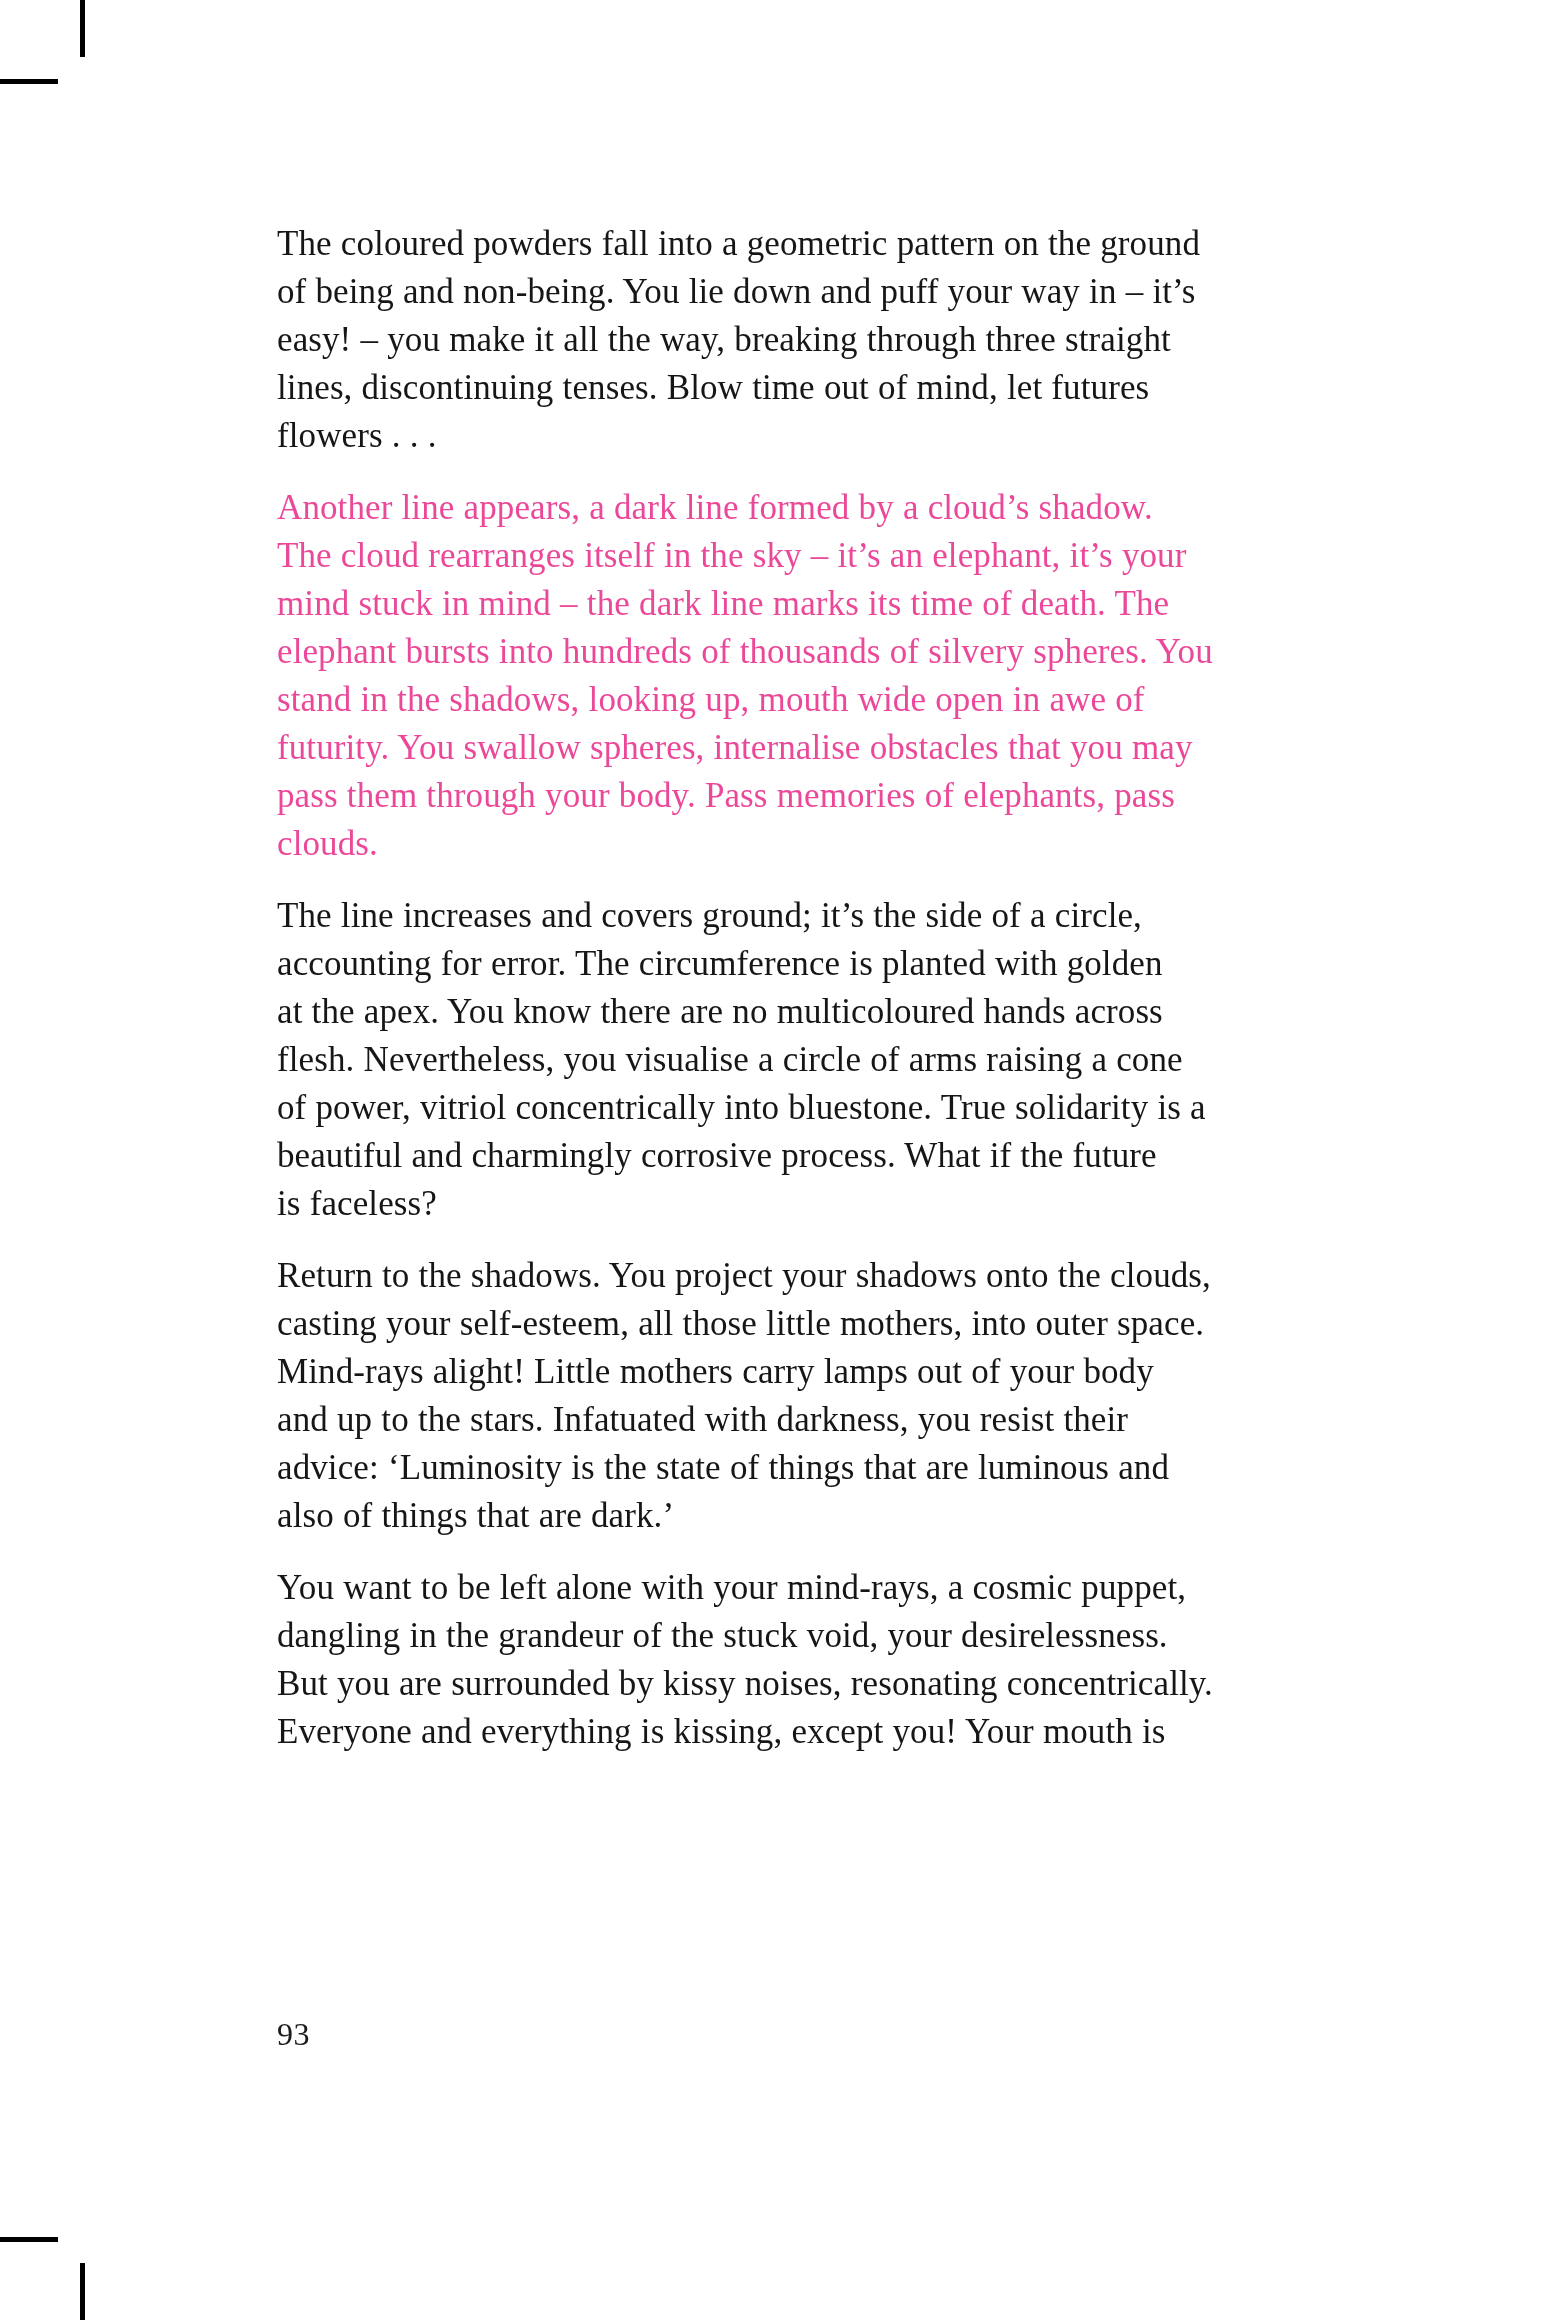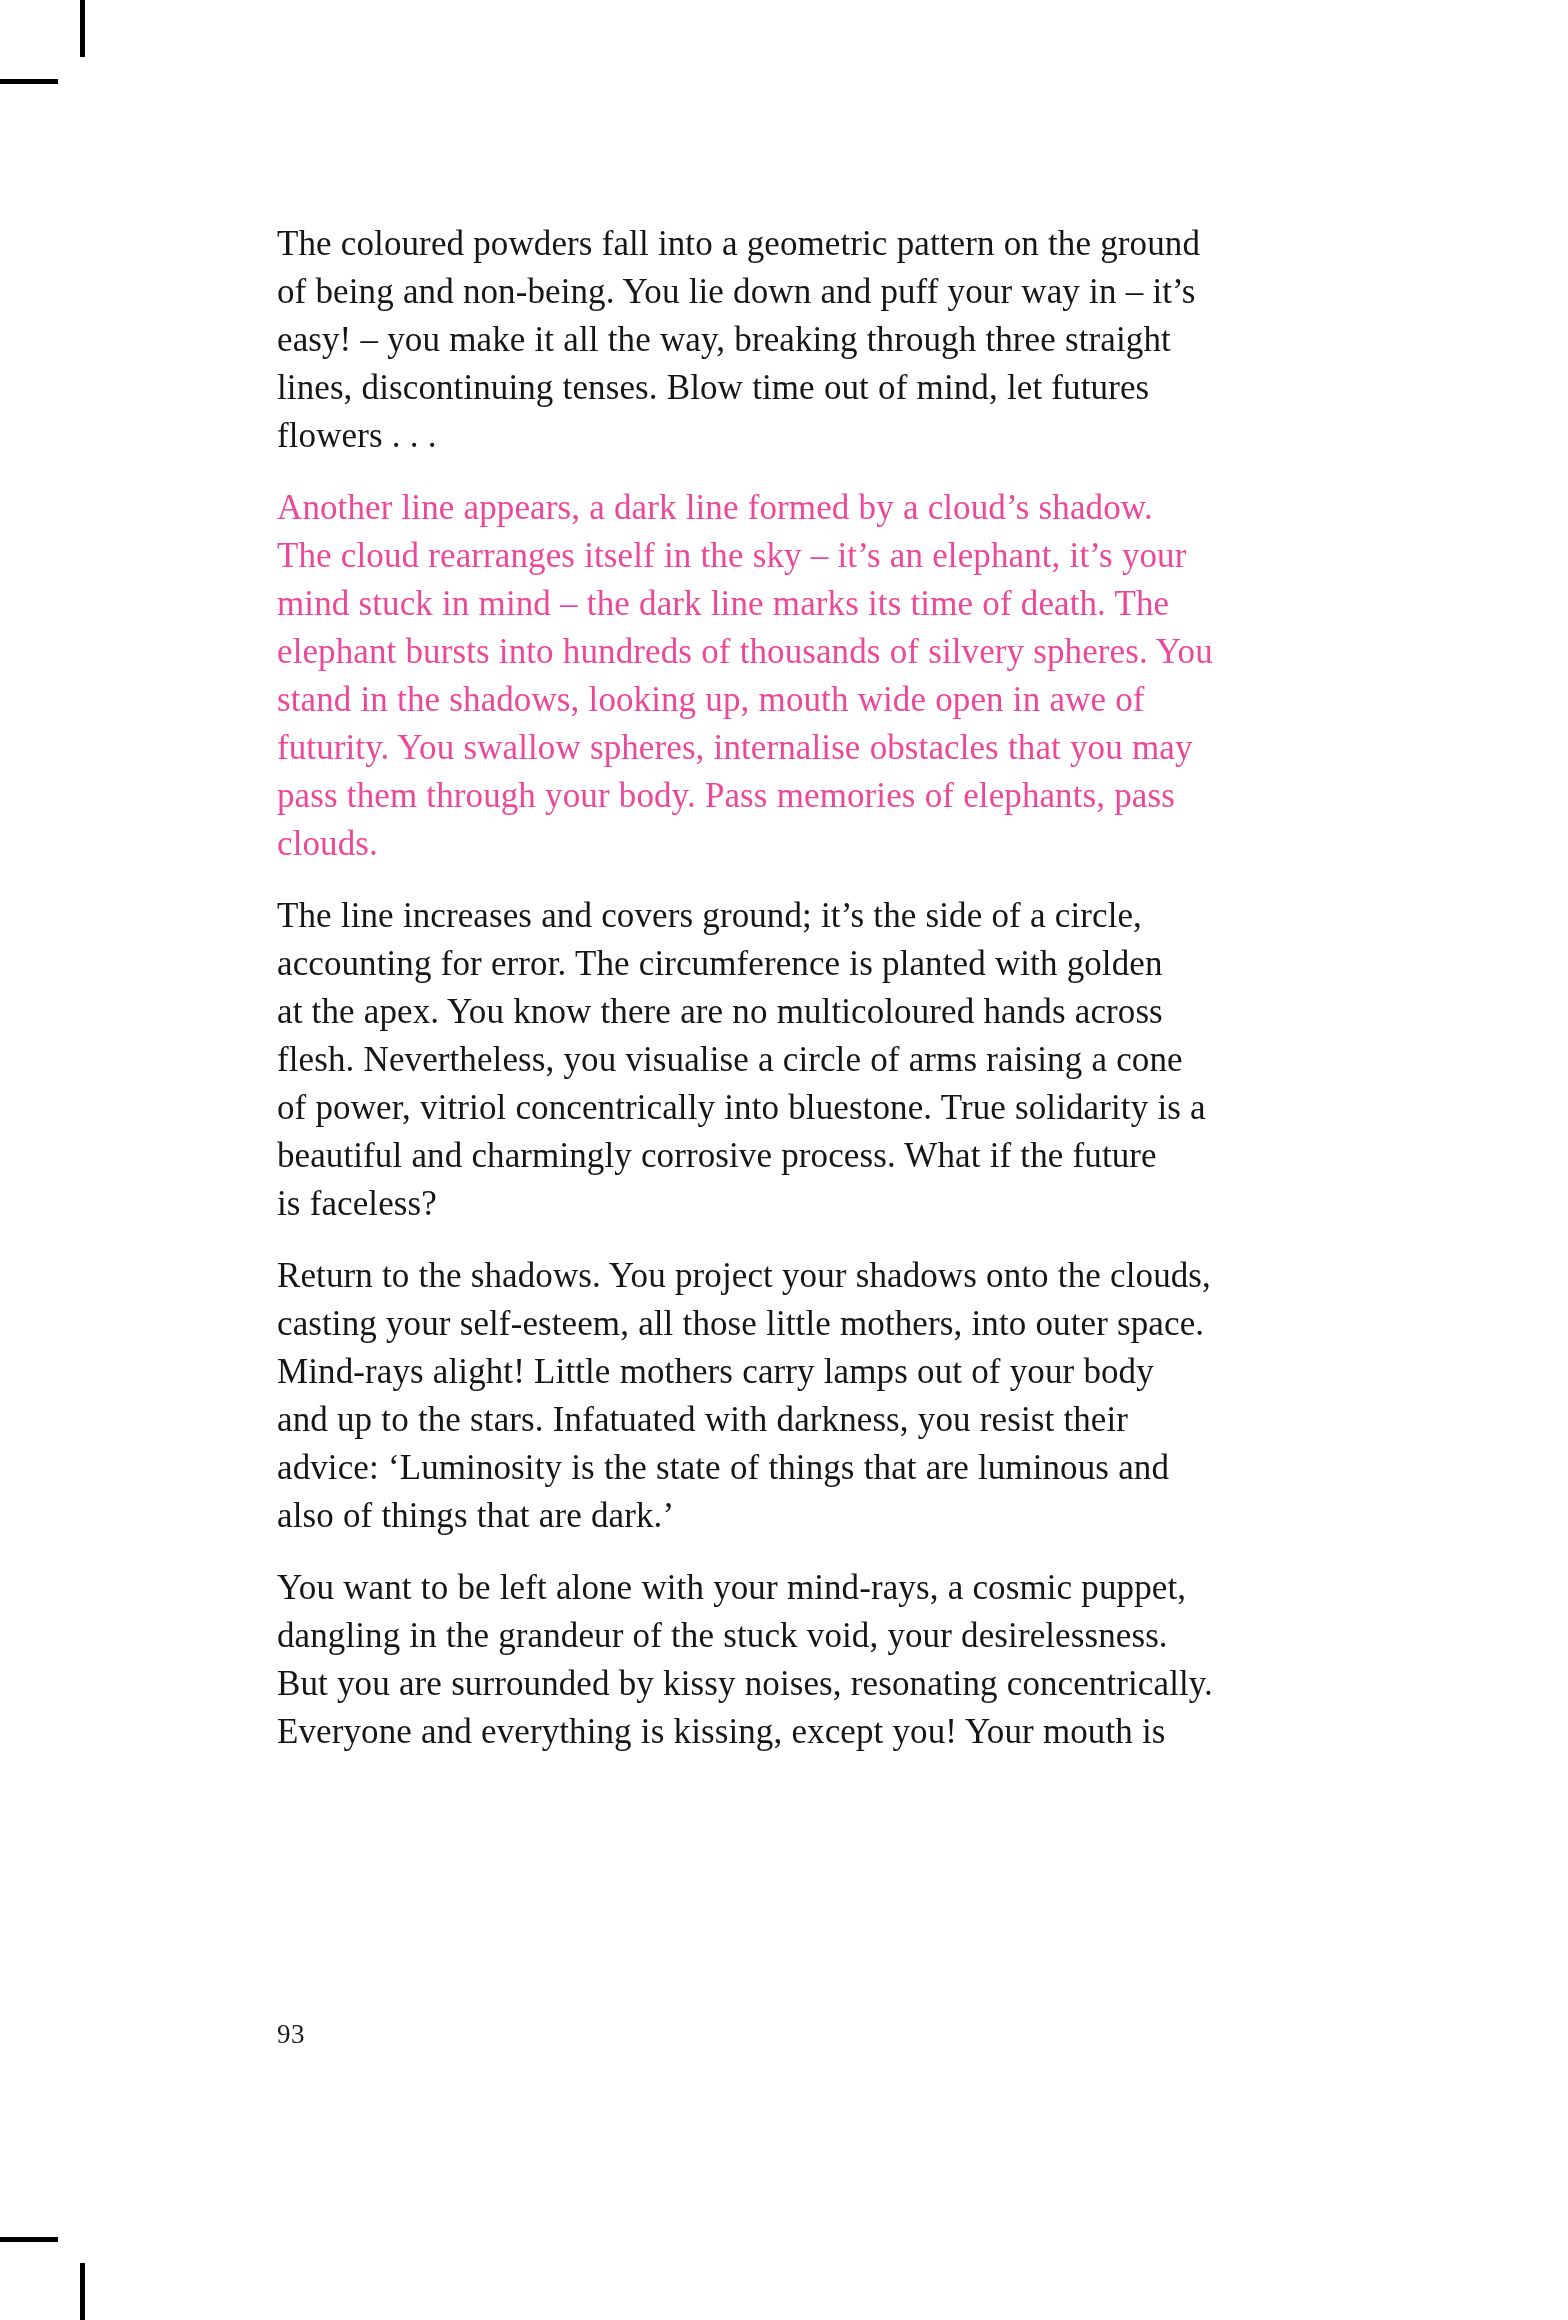--- a/index.html
+++ b/index.html
@@ -50,21 +50,21 @@
     word-spacing: 0.3px;
   }
   .para:last-child { margin-bottom: 12px; }
   .line { display: block; white-space: pre; }
 
   
   .folio {
     position: absolute;
     left: 277px;
     top: 2019px;
-    font-size: 27px;
+    font-size: 32px;
     line-height: 31px;
     color: #1b1b1b;
     letter-spacing: 0.4px;
   }
 </style>
 </head>
 <body>
 
 <div class="page" style="background: rgb(255, 255, 255);">
 

